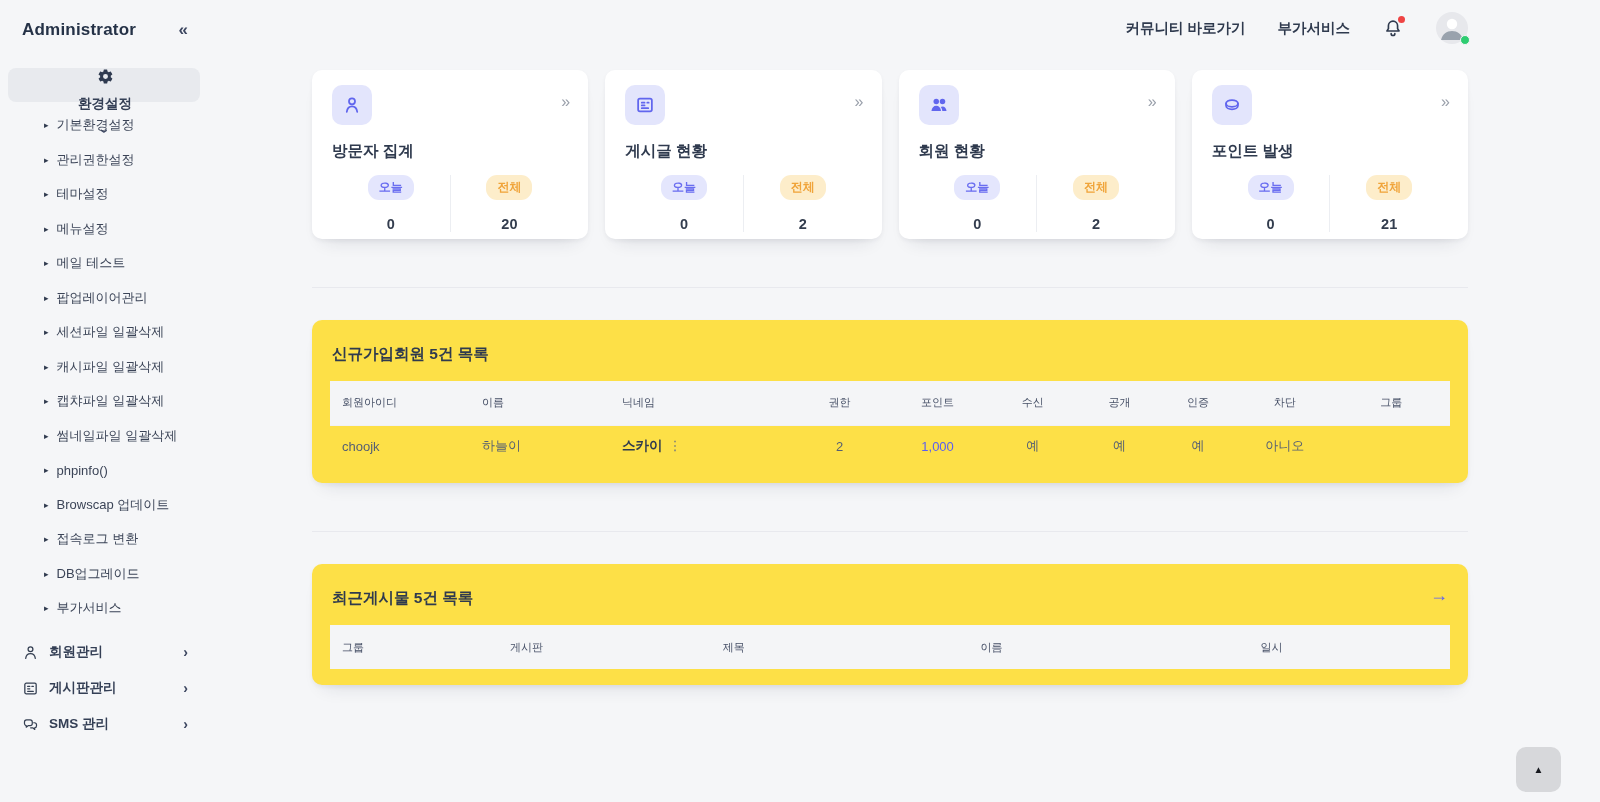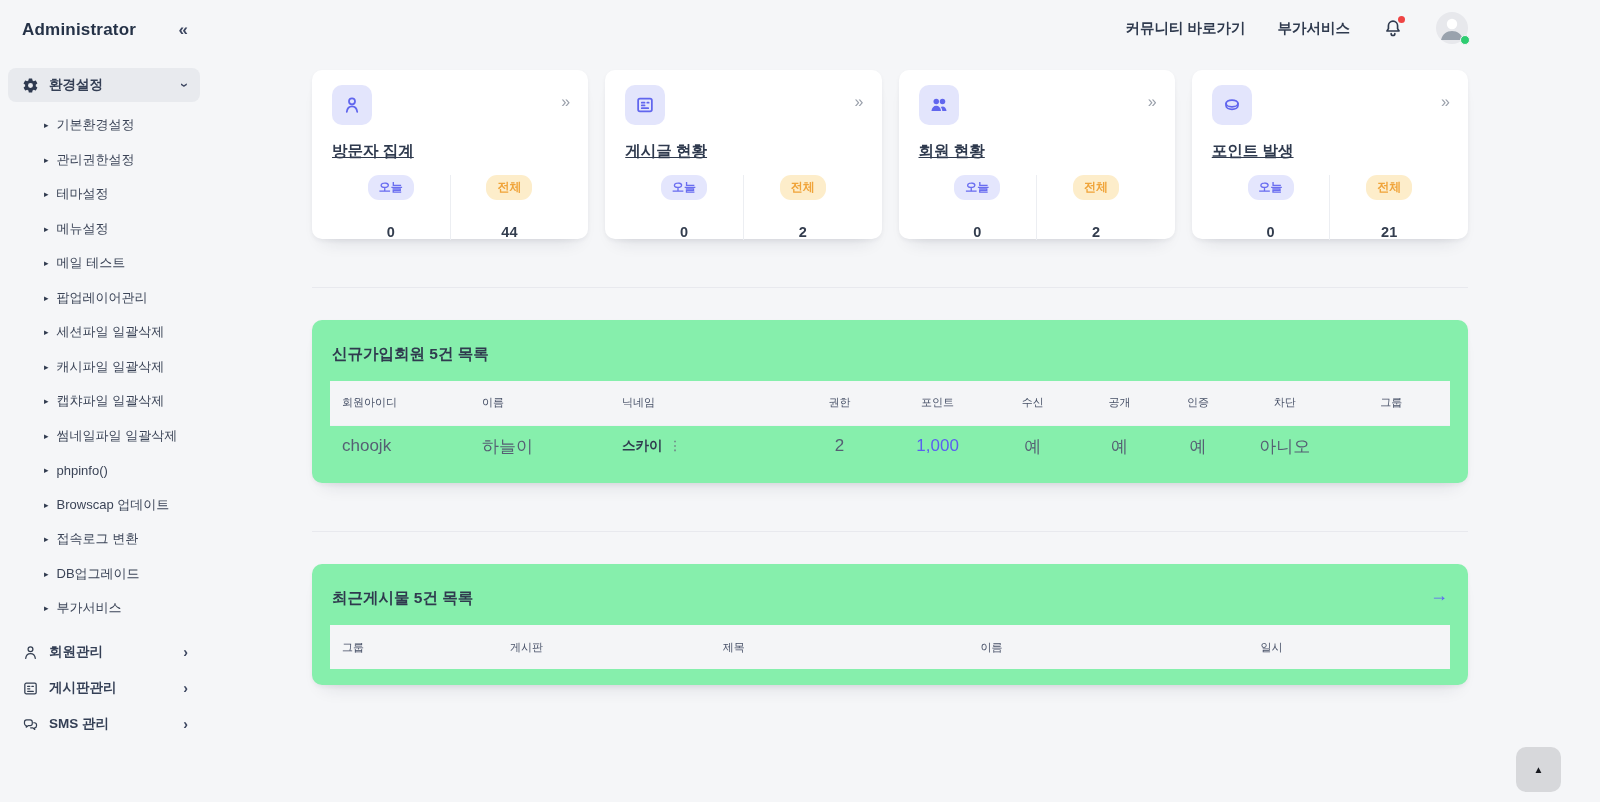--- a/index.html
+++ b/index.html
@@ -10,21 +10,21 @@
     color:#2e3950;
     position:relative;
   }
   
   .sidebar { position:absolute; left:0; top:0; width:208px; height:592px; padding:14px 8px 0 8px; }
   .sb-header { display:flex; align-items:center; justify-content:space-between; padding:6px 12px 6px 14px; }
   .sb-title { font-size:17px; font-weight:bold; color:#253247; letter-spacing:.2px; }
   .sb-collapse { font-size:17px; color:#3c4660; cursor:pointer; font-weight:bold; }
   .menu { margin-top:22px; }
   .menu-item { display:flex; align-items:center; gap:10px; height:34px; padding:0 12px 0 14px; border-radius:8px; font-size:13.5px; color:#343f55; font-weight:600; cursor:pointer; }
-  .menu-item.active { background:#e8eaee; }
+  .menu-item.active { background:#e8eaee;flex-direction:column; }
   .menu-item .mi-label { flex:1; }
   .menu-item svg { width:17px; height:17px; flex:none; }
   .chev { color:#3c4660; font-size:14px; font-weight:bold; }
   .rot90 { display:inline-block; transform:rotate(90deg); }
   .submenu { padding:6px 0 8px 0; }
   .submenu-item { display:flex; align-items:center; gap:8px; height:34.5px; padding-left:36px; font-size:13px; color:#3b4457; cursor:pointer; }
   .tri { font-size:9px; color:#2f3a4e; }
   .top-items .menu-item { margin-top:1px; height:35px; }
   
   .main { position:absolute; left:208px; top:0; width:1392px; height:802px; }
@@ -38,38 +38,38 @@
   .avatar svg { width:32px; height:32px; border-radius:50%; }
   .avatar-dot { position:absolute; bottom:-1px; right:-2px; width:10px; height:10px; border-radius:50%; background:#2ecc71; border:1.5px solid #f5f6f8; }
   .summary { margin-top:20px; font-size:15px; font-weight:bold; color:#2f3a4e; }
   
   .cards { margin-top:14px; display:grid; grid-template-columns:repeat(4,1fr); gap:17px; }
   .card { background:#fff; border-radius:10px; height:169px; padding:15px 20px 0 20px; box-shadow:0 2px 4px rgba(30,35,60,.05), 0 12px 18px -12px rgba(30,35,60,.16); }
   .card-top { display:flex; align-items:flex-start; justify-content:space-between; }
   .icon-tile { width:40px; height:40px; border-radius:10px; background:#e3e5fc; display:flex; align-items:center; justify-content:center; }
   .icon-tile svg { width:22px; height:22px; }
   .more { color:#9aa0ab; font-size:16px; letter-spacing:-2px; cursor:pointer; margin-top:8px; }
-  .card-title { margin-top:16px; font-size:15.5px; font-weight:bold; color:#2f3a4e;text-decoration:underline; }
+  .card-title { margin-top:16px; font-size:15.5px; font-weight:bold; color:#2f3a4e; }
   .card-stats { display:flex; margin-top:13px; }
-  .stat-col { flex:1; display:flex; flex-direction:column; align-items:center; gap:24px; }
+  .stat-col { flex:1; display:flex; flex-direction:column; align-items:center; gap:16px; }
   .stat-col:first-child { border-right:1px solid #eceef2; }
   .pill { font-size:12px; font-weight:bold; padding:4px 11px; border-radius:11px; }
   .pill-today { background:#e4e6fd; color:#6a6ef0; }
   .pill-total { background:#fdedca; color:#f0a43a; }
   .stat-val { font-size:14.5px; font-weight:bold; color:#333d4e; }
   .hr { border:none; border-top:1px solid #e8e9ee; margin:48px 0 0 0; }
   
-  .table-card { margin-top:32px; background:#86efac; border-radius:10px; padding:24px 18px 16px 18px; box-shadow:0 2px 4px rgba(30,35,60,.05), 0 12px 18px -12px rgba(30,35,60,.16); }
+  .table-card { margin-top:32px; background:#fde047; border-radius:10px; padding:24px 18px 16px 18px; box-shadow:0 2px 4px rgba(30,35,60,.05), 0 12px 18px -12px rgba(30,35,60,.16); }
   .tc-head { display:flex; align-items:flex-start; justify-content:space-between; padding:0 2px; }
   .tc-title { font-size:15.5px; font-weight:bold; color:#2f3a4e; }
   .tc-arrow { color:#5d62f5; font-size:18px; cursor:pointer; line-height:14px; }
   table { width:100%; border-collapse:collapse; margin-top:16px; table-layout:fixed; }
   thead tr { background:#f4f5f7; }
   th { font-size:11px; font-weight:normal; color:#454f66; height:44px; text-align:center; }
-  td { font-size:17px; color:#555f73; height:42px; text-align:center; border-top:1px solid #f0f1f5; }
+  td { font-size:13px; color:#555f73; height:42px; text-align:center; border-top:1px solid #f0f1f5; }
   th.al, td.al { text-align:left; padding-left:12px; }
   td.nick { font-weight:bold; color:#2f3a4e; font-size:13.5px; }
   .kebab { color:#6b7280; font-weight:normal; margin-left:6px; font-size:13px; cursor:pointer; }
   td.point { color:#5a5ff0; cursor:pointer; }
   
   .t2 th { height:44px; }
   
   .scroll-top { position:absolute; right:39px; bottom:10px; width:45px; height:45px; border-radius:10px; background:#d7d8db; display:flex; align-items:center; justify-content:center; cursor:pointer; }
   .scroll-top span { font-size:10px; color:#17191f; }
 </style>
@@ -216,21 +216,21 @@
           <span class="more">»</span>
         </div>
         <div class="card-title">방문자 집계</div>
         <div class="card-stats">
           <div class="stat-col">
             <span class="pill pill-today">오늘</span>
             <span class="stat-val">0</span>
           </div>
           <div class="stat-col">
             <span class="pill pill-total">전체</span>
-            <span class="stat-val">44</span>
+            <span class="stat-val">20</span>
           </div>
         </div>
       </div>
 
       <div class="card">
         <div class="card-top">
           <span class="icon-tile">
             <svg viewBox="0 0 24 24" fill="none" stroke="#6166ee" stroke-width="1.9" stroke-linecap="round">
                 <rect x="4.5" y="5" width="15" height="14" rx="2"></rect>
                 <path d="M8.5 9.5h3M8.5 12.5h3M14.5 9.5h1.5M8.5 15.5h7"></path>

